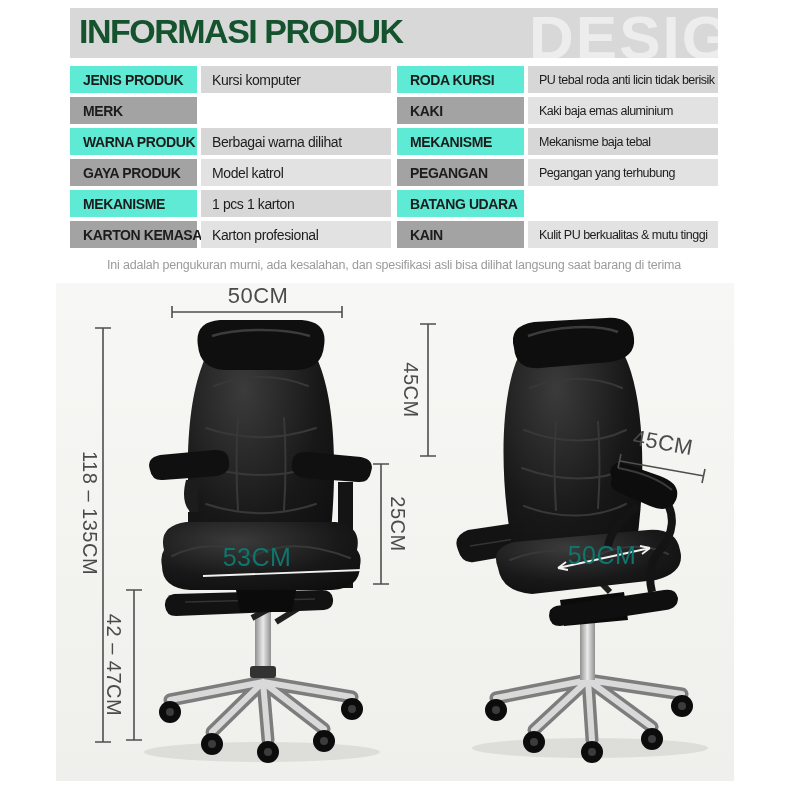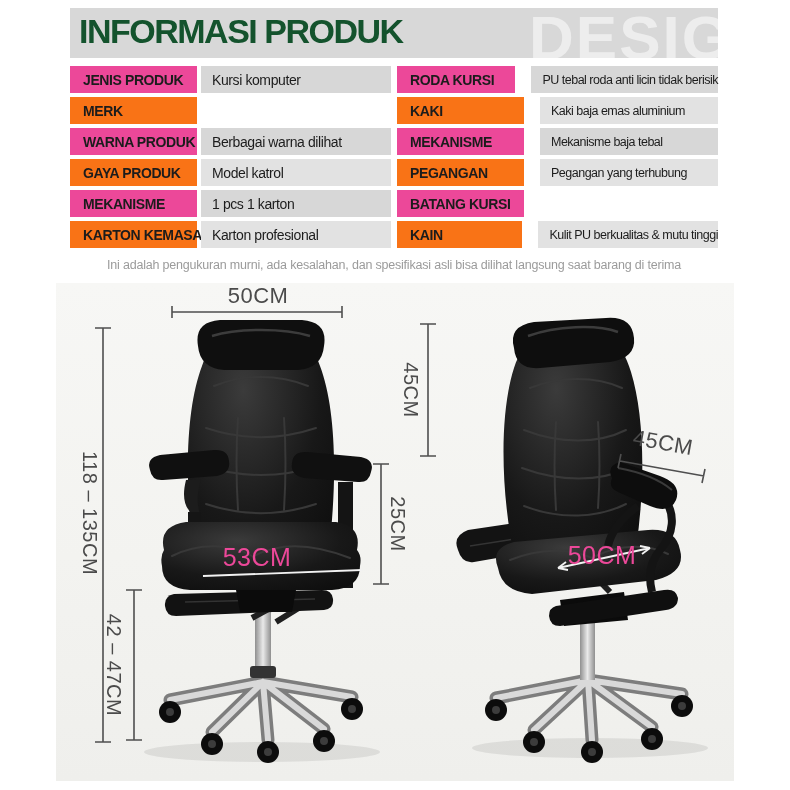--- a/index.html
+++ b/index.html
@@ -27,44 +27,44 @@
   .spec-table{display:flex;flex-direction:column;gap:4px;width:321px;}
   .spec-row{display:flex;gap:4px;height:27px;}
   .spec-label{
     width:127px;display:flex;align-items:center;padding-left:13px;box-sizing:border-box;
     font-size:14px;font-weight:700;letter-spacing:-0.4px;color:#1c1c1c;white-space:nowrap;
   }
   .spec-value{
     flex:1;display:flex;align-items:center;padding-left:11px;box-sizing:border-box;
     font-size:14px;font-weight:400;letter-spacing:-0.4px;color:#1c1c1c;white-space:nowrap;
   }
-  .spec-table.right .spec-value{font-size:12.5px;letter-spacing:-0.5px;margin-left:12px;}
-  .spec-row.odd  .spec-label{background:#ec4899;}
+  .spec-table.right .spec-value{font-size:12.5px;letter-spacing:-0.5px;}
+  .spec-row.odd  .spec-label{background:#5eead4;}
   .spec-row.odd  .spec-value{background:#d7d7d7;}
-  .spec-row.even .spec-label{background:#f97316;}
+  .spec-row.even .spec-label{background:#a3a3a3;}
   .spec-row.even .spec-value{background:#e2e2e2;}
   
   .disclaimer{
     position:absolute;left:70px;top:258px;width:648px;text-align:center;
     font-size:12.5px;letter-spacing:-0.2px;color:#9b9b9b;white-space:nowrap;
   }
   
   .photo-area{
     position:absolute;left:56px;top:283px;width:678px;height:498px;
     background:linear-gradient(180deg,#f7f7f5 0%,#f3f3f0 55%,#efefec 100%);
   }
   .scene{position:absolute;left:0;top:0;width:790px;height:790px;pointer-events:none;}
   
   .dim{
     position:absolute;transform:translate(-50%,-50%);
     font-size:22px;color:#4b4b4b;white-space:nowrap;letter-spacing:0.5px;
   }
   .dim.v{transform:translate(-50%,-50%) rotate(90deg);font-size:20px;}
   .dim.tilt{transform:translate(-50%,-50%) rotate(10deg);}
-  .dim.white{color:#ec4899;font-size:25px;}
+  .dim.white{color:#0f766e;font-size:25px;}
 </style>
 </head>
 <body>
 
 <div class="page">
 
   <div class="title-bar">
     <span class="watermark">DESIG</span>
     <span class="title-text">INFORMASI PRODUK</span>
   </div>
@@ -106,21 +106,21 @@
       </div>
       <div class="spec-row odd">
         <div class="spec-label">MEKANISME</div>
         <div class="spec-value">Mekanisme baja tebal</div>
       </div>
       <div class="spec-row even">
         <div class="spec-label">PEGANGAN</div>
         <div class="spec-value">Pegangan yang terhubung</div>
       </div>
       <div class="spec-row odd">
-        <div class="spec-label">BATANG KURSI</div>
+        <div class="spec-label">BATANG UDARA</div>
       </div>
       <div class="spec-row even">
         <div class="spec-label">KAIN</div>
         <div class="spec-value">Kulit PU berkualitas &amp; mutu tinggi</div>
       </div>
     </div>
   </div>
 
   <div class="disclaimer">Ini adalah pengukuran murni, ada kesalahan, dan spesifikasi asli bisa dilihat langsung saat barang di terima</div>
 

